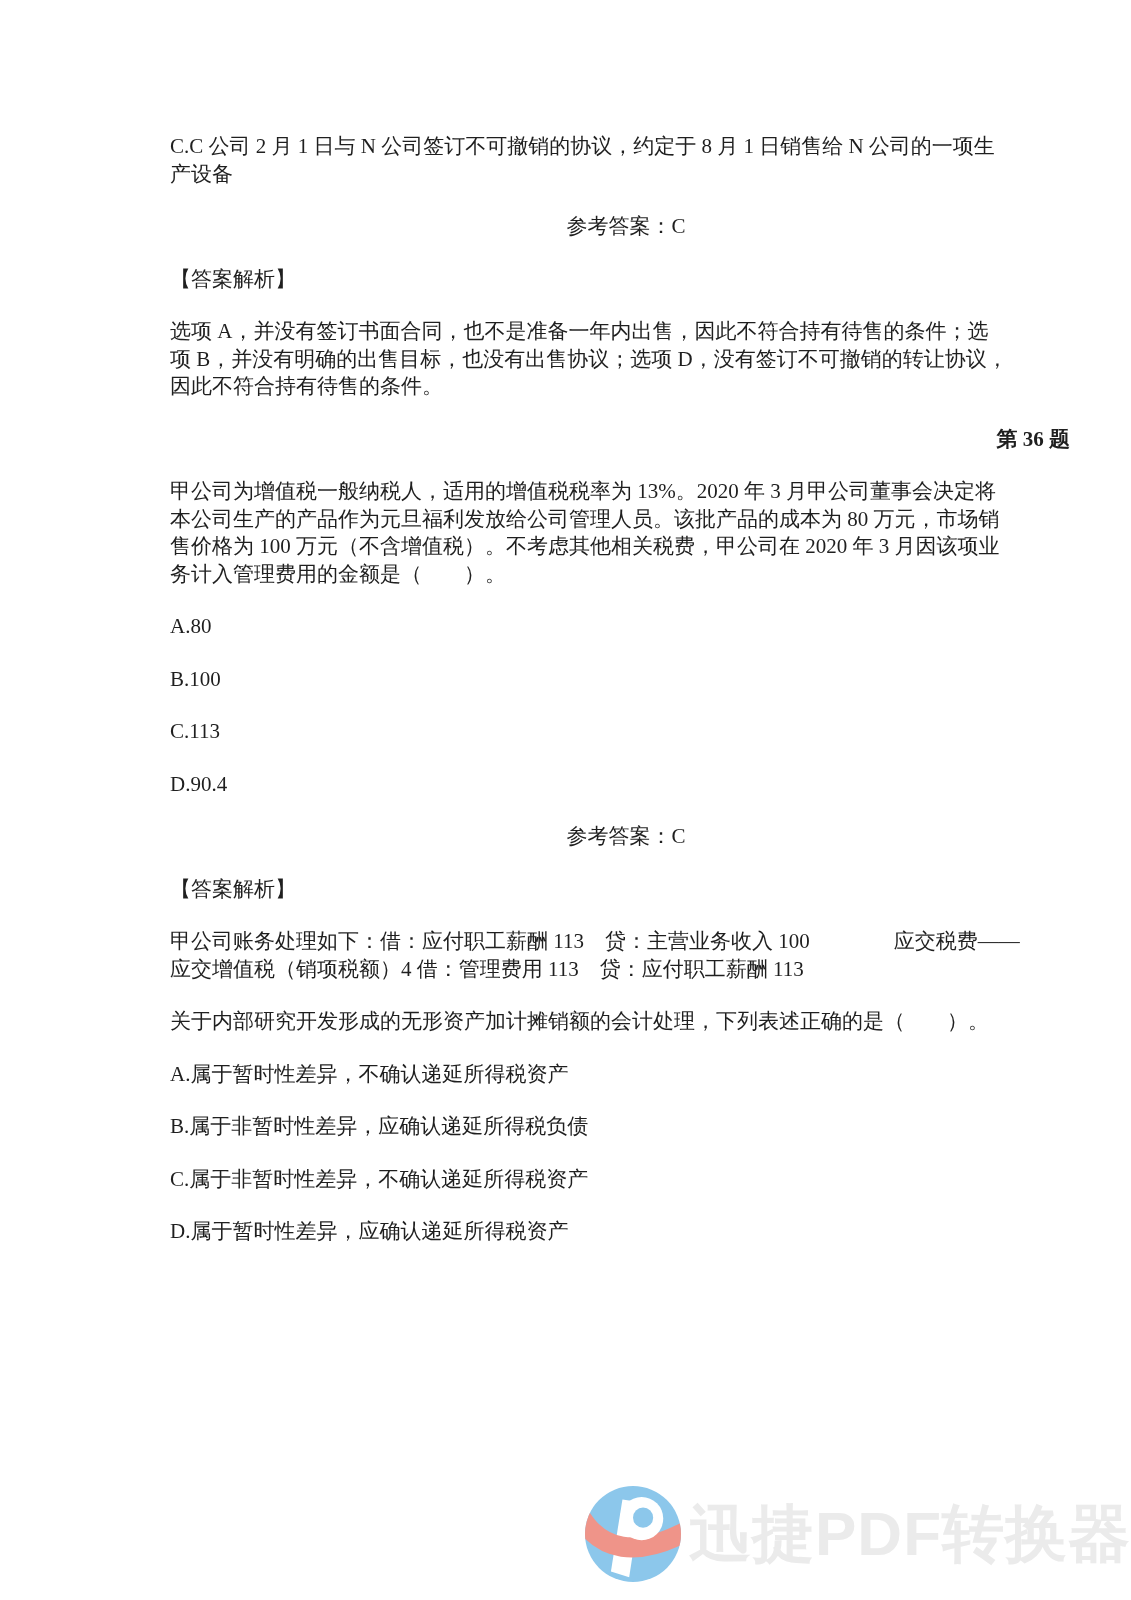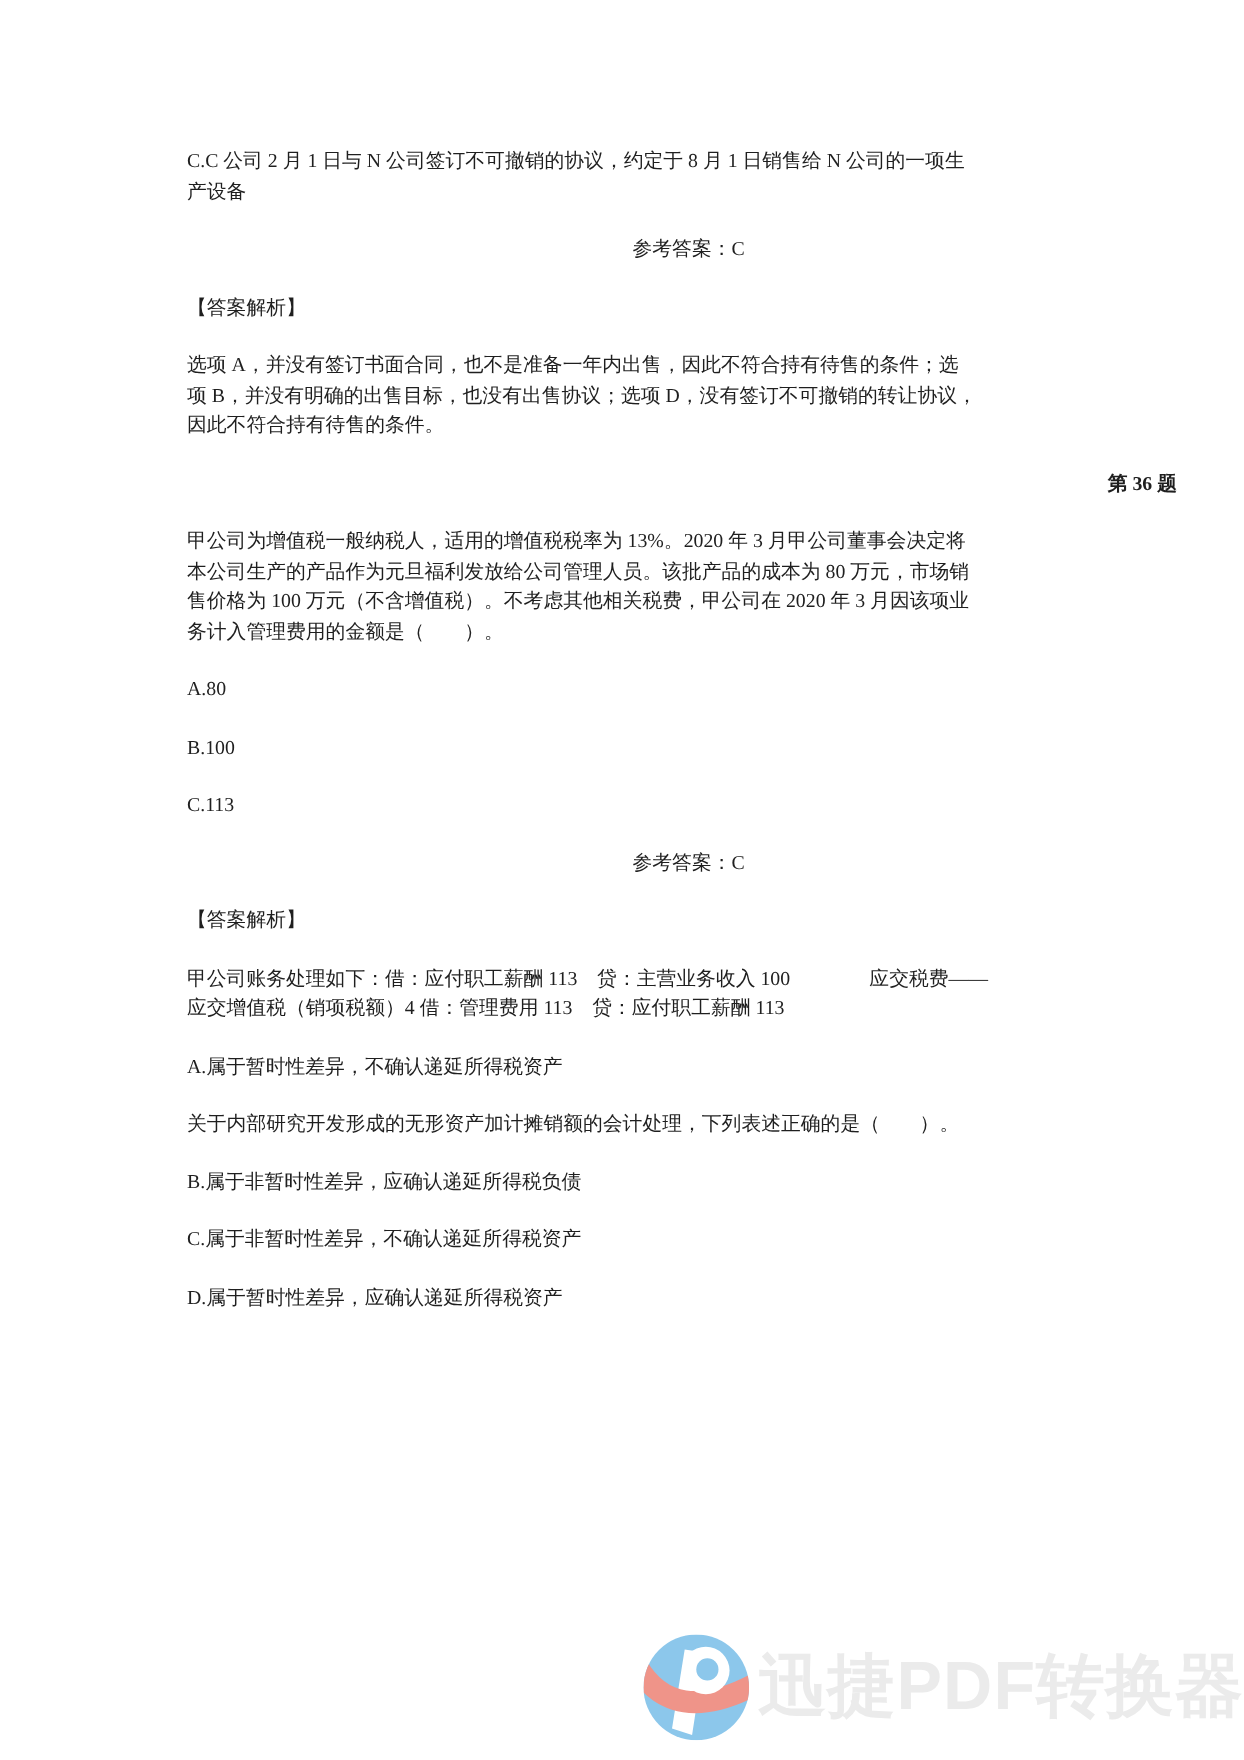--- a/index.html
+++ b/index.html
@@ -10,21 +10,21 @@
     background: #ffffff;
     overflow: hidden;
     font-family: "Liberation Serif", "DejaVu Serif", serif;
   }
   .content {
     position: absolute;
     left: 170px;
     top: 133px;
     width: 900px;
     color: #1f1f1f;
-    font-size: 18px;
+    font-size: 21px;
     line-height: 27.5px;
   }
   .block {
     margin: 0 0 25px 0;
     white-space: pre-wrap;
   }
   .answer { padding-left: 12px; text-align: center; }
   .heading { font-weight: bold; text-align: right; }
   .watermark {
     position: absolute;
@@ -62,26 +62,27 @@
 项 B，并没有明确的出售目标，也没有出售协议；选项 D，没有签订不可撤销的转让协议，
 因此不符合持有待售的条件。</div>
     <div class="block heading">第 36 题</div>
     <div class="block">甲公司为增值税一般纳税人，适用的增值税税率为 13%。2020 年 3 月甲公司董事会决定将
 本公司生产的产品作为元旦福利发放给公司管理人员。该批产品的成本为 80 万元，市场销
 售价格为 100 万元（不含增值税）。不考虑其他相关税费，甲公司在 2020 年 3 月因该项业
 务计入管理费用的金额是（　　）。</div>
     <div class="block">A.80</div>
     <div class="block">B.100</div>
     <div class="block">C.113</div>
+    <div class="block">D.90.4</div>
     <div class="block answer">参考答案：C</div>
     <div class="block">【答案解析】</div>
     <div class="block">甲公司账务处理如下：借：应付职工薪酬 113　贷：主营业务收入 100　　　　应交税费——
 应交增值税（销项税额）4 借：管理费用 113　贷：应付职工薪酬 113</div>
+    <div class="block">关于内部研究开发形成的无形资产加计摊销额的会计处理，下列表述正确的是（　　）。</div>
     <div class="block">A.属于暂时性差异，不确认递延所得税资产</div>
-    <div class="block">关于内部研究开发形成的无形资产加计摊销额的会计处理，下列表述正确的是（　　）。</div>
     <div class="block">B.属于非暂时性差异，应确认递延所得税负债</div>
     <div class="block">C.属于非暂时性差异，不确认递延所得税资产</div>
     <div class="block">D.属于暂时性差异，应确认递延所得税资产</div>
   </div>
 
   <div class="watermark">
     <svg class="wm-logo" viewBox="0 0 100 100" xmlns="http://www.w3.org/2000/svg">
       <defs>
         <clipPath id="logo-clip">
             <circle cx="50" cy="50" r="50"></circle>

